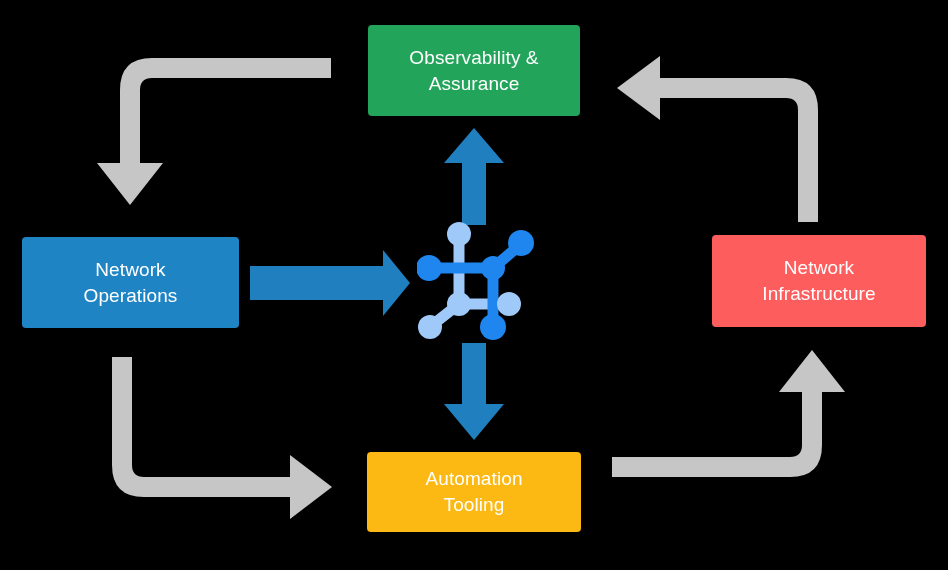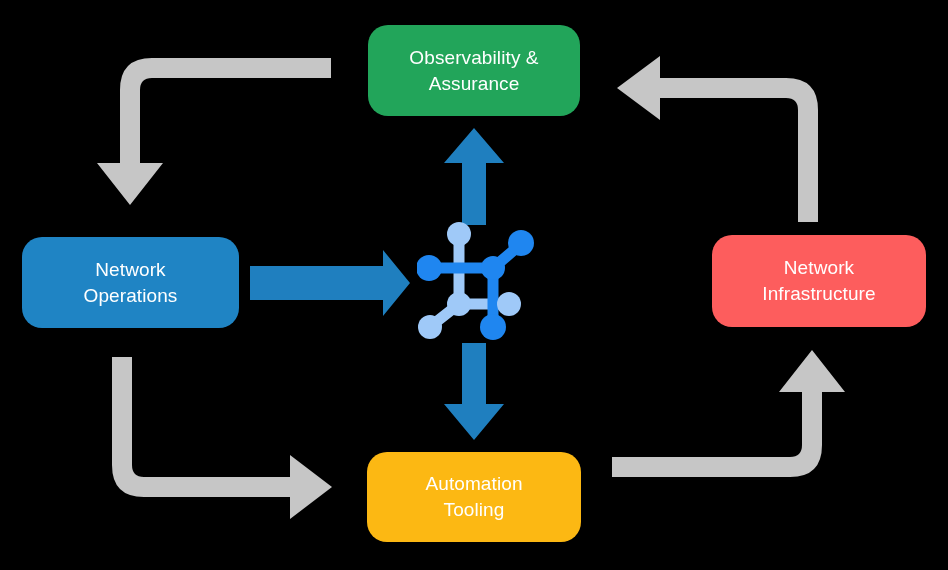--- a/index.html
+++ b/index.html
@@ -25,21 +25,21 @@
     top: 0;
     width: 948px;
     height: 570px;
   }
   .node-box {
     position: absolute;
     display: flex;
     align-items: center;
     justify-content: center;
     text-align: center;
-    border-radius: 20px;
+    border-radius: 4px;
     color: #ffffff;
     font-size: 19px;
     line-height: 1.35;
     font-weight: 400;
     letter-spacing: 0.1px;
     box-sizing: border-box;
     padding: 4px 10px;
     white-space: pre-line;
   }
   #box-observability {
@@ -48,21 +48,21 @@
   }
   #box-network-operations {
     left: 22px;   top: 237px;  width: 217px; height: 91px;
     background: #1f84c4;
   }
   #box-network-infrastructure {
     left: 712px;  top: 235px;  width: 214px; height: 92px;
     background: #fd5d5d;
   }
   #box-automation-tooling {
-    left: 367px;  top: 452px;  width: 214px; height: 90px;
+    left: 367px;  top: 452px;  width: 214px; height: 80px;
     background: #fcb813;
   }
   #center-icon {
     position: absolute;
     left: 417px;
     top: 222px;
     width: 120px;
     height: 118px;
   }
 </style>

